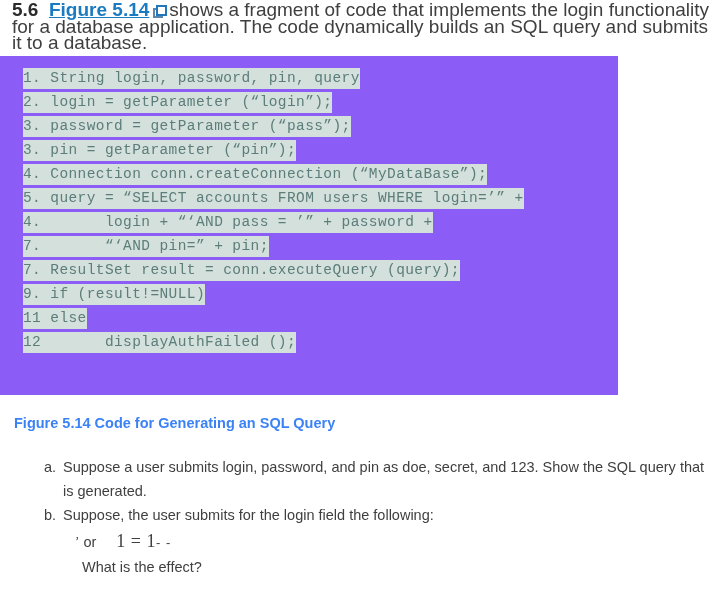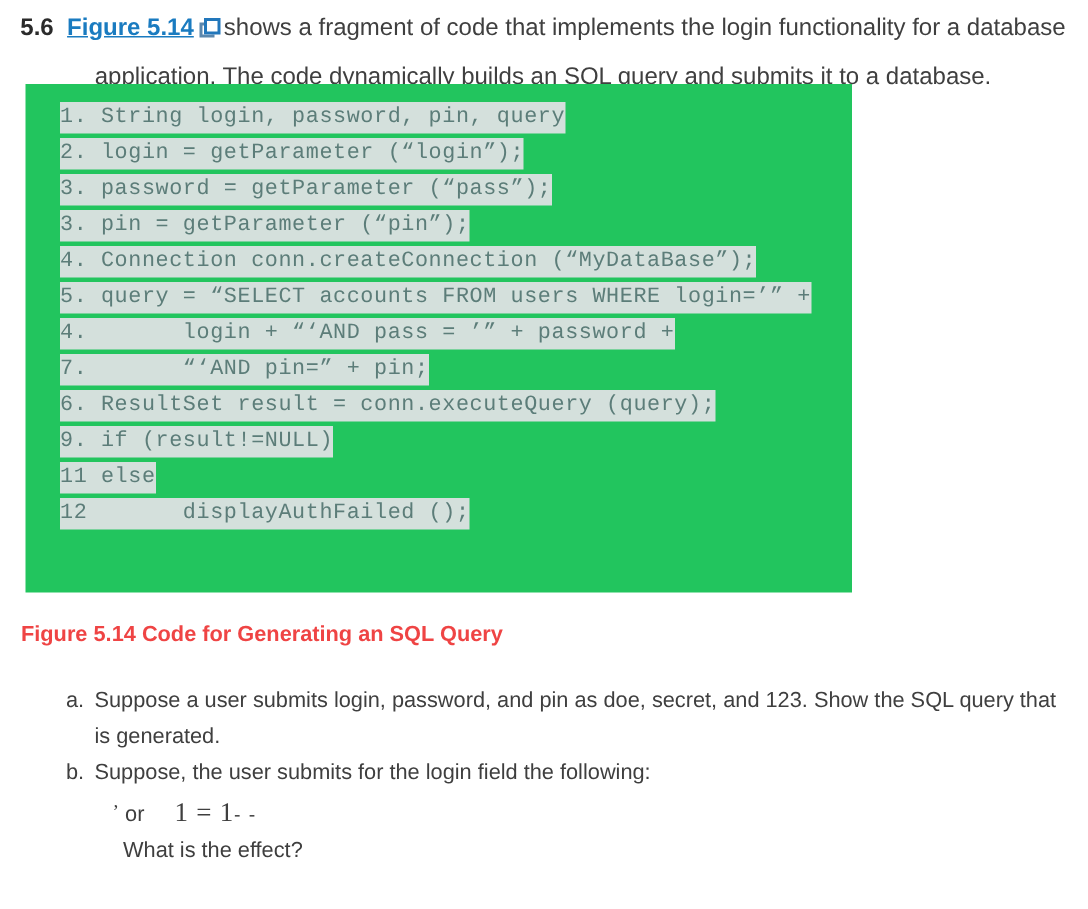--- a/index.html
+++ b/index.html
@@ -20,24 +20,23 @@
     width: 725px;
     height: 606px;
   }
 
   
   .intro {
     position: absolute;
     left: 12px;
     top: 2px;
     width: 700px;
-    font-size: 16px;
-    line-height: 33px;
+    font-size: 19px;
+    line-height: 16px;
     color: #3f3f3f;
-    text-align: center;
   }
   .q-num {
     font-weight: bold;
     color: #2b2b2b;
   }
   .fig-link {
     font-weight: bold;
     color: #1a7bc0;
   }
   .popup-icon {
@@ -65,25 +64,25 @@
     width: 11px;
     height: 11px;
     border: 2px solid #2277bb;
     box-sizing: border-box;
     background: #ffffff;
   }
 
   
   .code-block {
     position: absolute;
-    left: 17px;
+    left: 0;
     top: 56px;
-    width: 551px;
+    width: 618px;
     height: 339px;
-    background: #22c55e;
+    background: #8b5cf6;
     box-sizing: border-box;
     padding: 10px 0 0 0;
     overflow: hidden;
   }
   .code-line {
     height: 24px;
     line-height: 24px;
     font-family: "Liberation Mono", "DejaVu Sans Mono", monospace;
     font-size: 14.5px;
     letter-spacing: 0.4px;
@@ -97,21 +96,21 @@
     padding: 2px 0 3px 0;
   }
 
   
   .fig-caption {
     position: absolute;
     left: 14px;
     top: 415px;
     font-size: 14.5px;
     font-weight: bold;
-    color: #ef4444;
+    color: #3b82f6;
   }
 
   
   .qlist {
     position: absolute;
     left: 44px;
     top: 455px;
     width: 670px;
     font-size: 14.5px;
     line-height: 24px;
@@ -165,21 +164,21 @@
 
   <div class="code-block">
     <div class="code-line"><span class="hl">1. String login, password, pin, query</span></div>
     <div class="code-line"><span class="hl">2. login = getParameter (“login”);</span></div>
     <div class="code-line"><span class="hl">3. password = getParameter (“pass”);</span></div>
     <div class="code-line"><span class="hl">3. pin = getParameter (“pin”);</span></div>
     <div class="code-line"><span class="hl">4. Connection conn.createConnection (“MyDataBase”);</span></div>
     <div class="code-line"><span class="hl">5. query = “SELECT accounts FROM users WHERE login=’” +</span></div>
     <div class="code-line"><span class="hl">4.       login + “‘AND pass = ’” + password +</span></div>
     <div class="code-line"><span class="hl">7.       “‘AND pin=” + pin;</span></div>
-    <div class="code-line"><span class="hl">6. ResultSet result = conn.executeQuery (query);</span></div>
+    <div class="code-line"><span class="hl">7. ResultSet result = conn.executeQuery (query);</span></div>
     <div class="code-line"><span class="hl">9. if (result!=NULL)</span></div>
     <div class="code-line"><span class="hl">11 else</span></div>
     <div class="code-line"><span class="hl">12       displayAuthFailed ();</span></div>
   </div>
 
   <div class="fig-caption">Figure 5.14 Code for Generating an SQL Query</div>
 
   <div class="qlist">
     <div class="qitem">
       <span class="marker">a.</span>

